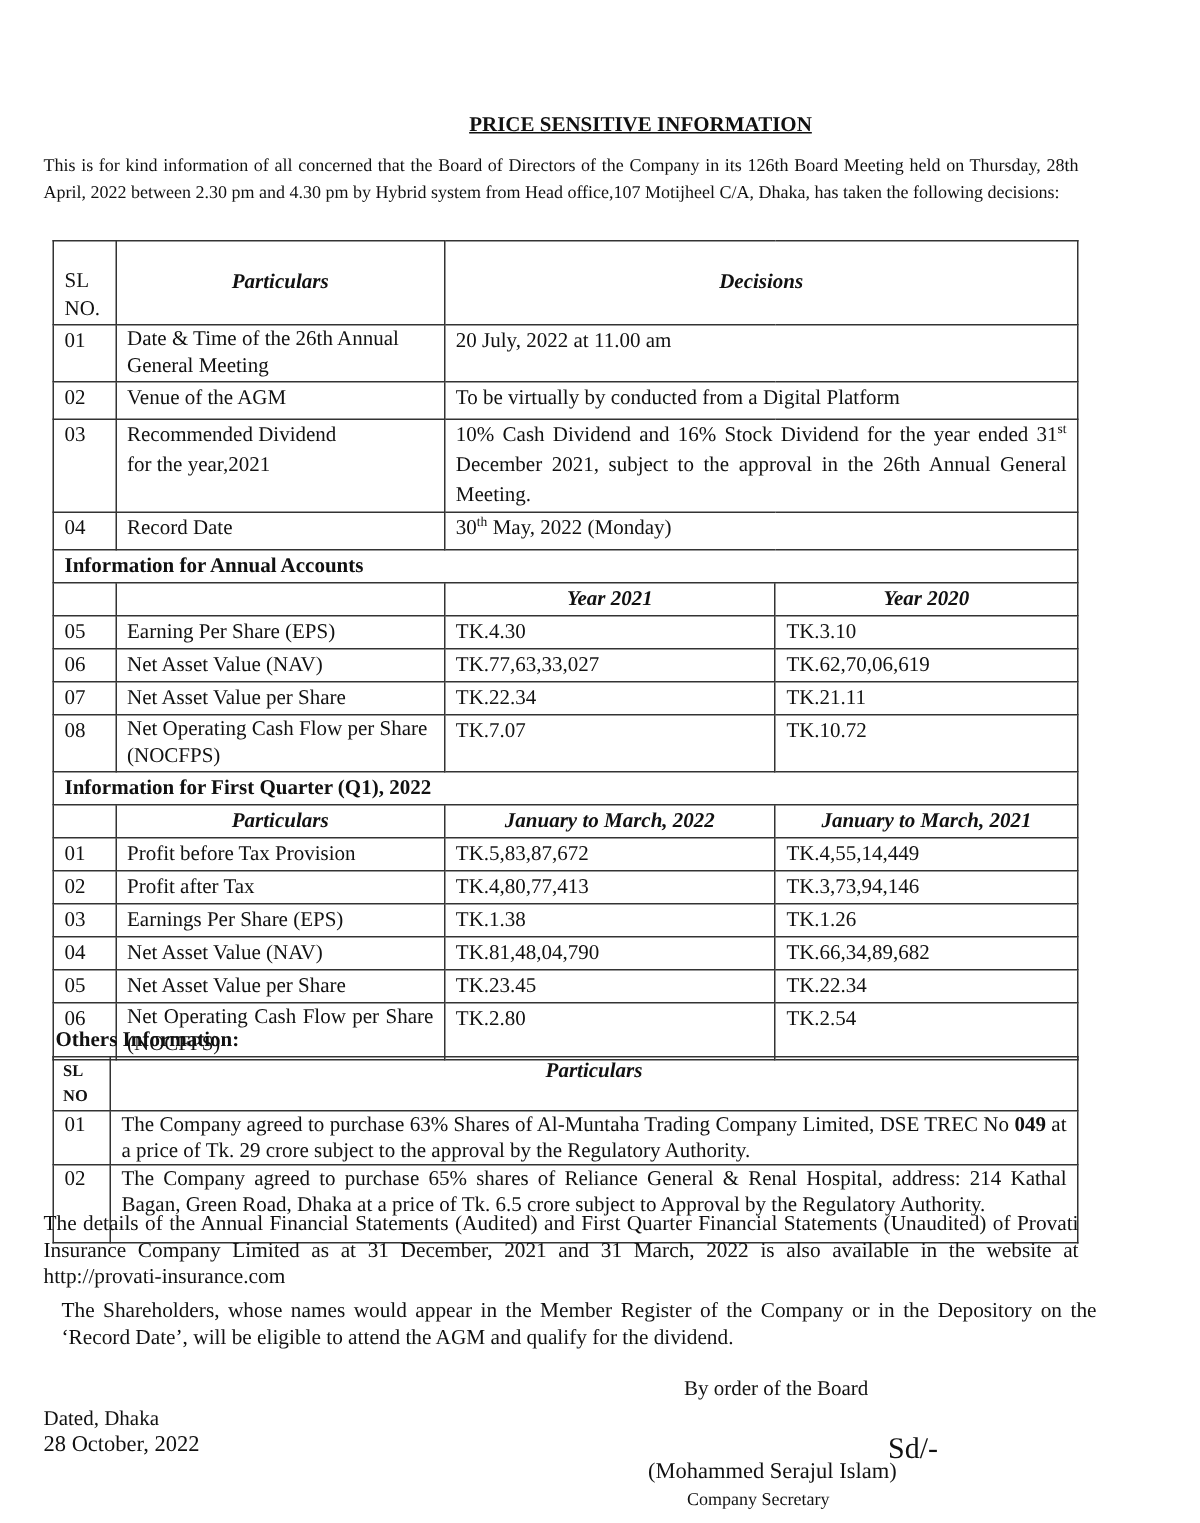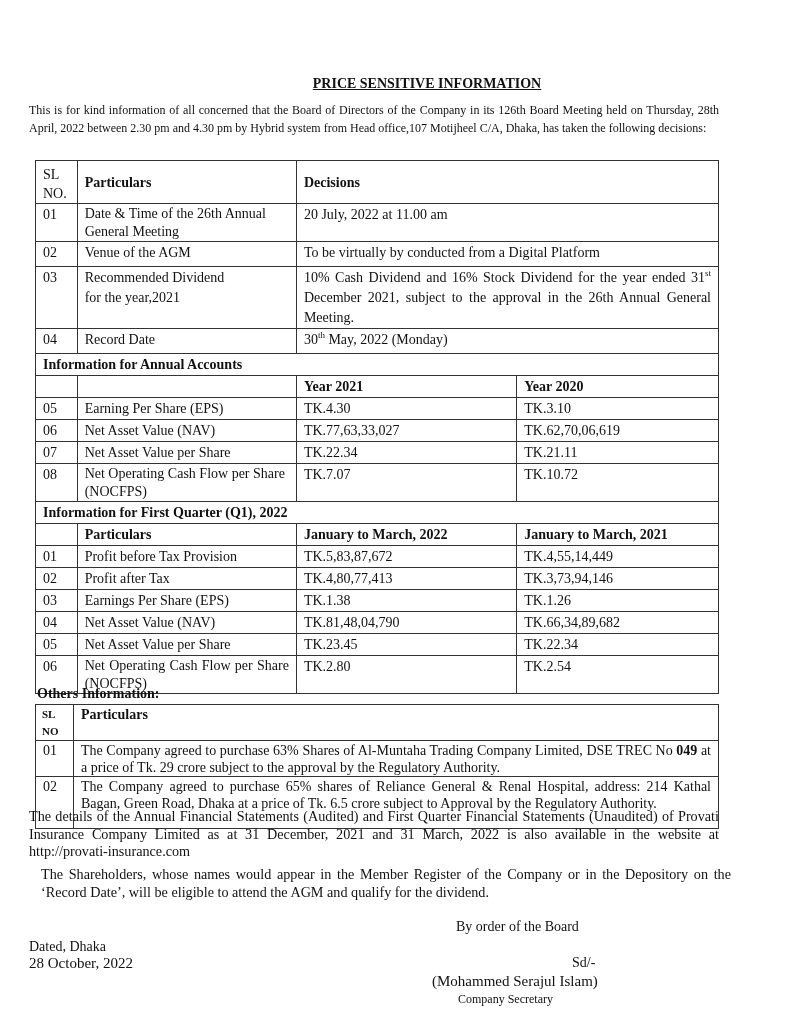--- a/index.html
+++ b/index.html
@@ -17,61 +17,61 @@
     text-align: justify; line-height: 18px; font-size: 12px;
   }
   table { border-collapse: collapse; position: absolute; table-layout: fixed; }
   td, th { border: 1px solid #333; vertical-align: top; padding: 1px 7px 0 7px; line-height: 20px; font-weight: normal; text-align: left; }
   th { font-weight: bold; }
   .main { top: 160px; left: 35px; width: 684px; font-size: 14px; }
   .main .c1 { width: 38px; }
   .main .c2 { width: 200px; }
   .main .c3 { width: 201px; }
   .main .c4 { width: 184px; }
-  .center { text-align: left; }
+  .center { text-align: center; font-style: italic; }
   .vmid { vertical-align: middle !important; }
   .section { font-weight: bold; }
   .just { text-align: justify; }
   sup { font-size: 9px; line-height: 0; vertical-align: super; }
   .others-label {
     position: absolute; top: 686px; left: 37px; font-weight: bold; font-size: 14px;
   }
   .others { top: 704px; left: 35px; width: 684px; font-size: 14px; }
   .others td, .others th { line-height: 17px; }
   .others .o1 { width: 38px; }
   .others .slno { font-size: 11px; font-weight: bold; text-align: left; padding-left: 6px; }
   .para {
     position: absolute; left: 29px; width: 690px; text-align: justify;
     line-height: 17.5px; font-size: 14.2px;
   }
   .p1 { top: 808px; }
   .p2 { top: 866px; margin-left: 12px; }
   .by-order { position: absolute; top: 919px; left: 456px; font-size: 14px; }
   .dated { position: absolute; top: 938px; left: 29px; font-size: 14px; line-height: 17px; }
   .dated .d2 { font-size: 15px; }
-  .sd { position: absolute; top: 955px; left: 572px; font-size: 14px; }
+  .sd { position: absolute; top: 955px; left: 592px; font-size: 20px; }
   .name { position: absolute; top: 973px; left: 432px; font-size: 15px; }
   .role { position: absolute; top: 992px; left: 458px; font-size: 12px; }
 </style>
 </head>
 <body>
 
 <div class="title">PRICE SENSITIVE INFORMATION</div>
 <div class="intro">This is for kind information of all concerned that the Board of Directors of the Company in its 126th Board Meeting held on Thursday, 28th April, 2022 between 2.30 pm and 4.30 pm by Hybrid system from Head office,107 Motijheel C/A, Dhaka, has taken the following decisions:</div>
 
 <table class="main">
   <colgroup>
       <col class="c1">
       <col class="c2">
       <col class="c3">
       <col class="c4">
     </colgroup>
   <tbody>
       <tr style="height:40px">
-    <th style="font-weight:normal; line-height:19px; padding-top:4px">SL NO.</th>
+    <th style="font-weight:normal; line-height:19px; padding-top:17px">SL NO.</th>
     <th class="center vmid">Particulars</th>
     <th class="center vmid" colspan="2">Decisions</th>
   </tr>
   <tr style="height:37px">
     <td>01</td>
     <td style="line-height:18px">Date &amp; Time of the 26th Annual General Meeting</td>
     <td colspan="2">20 July, 2022 at 11.00 am</td>
   </tr>
   <tr style="height:25px">
     <td>02</td>

